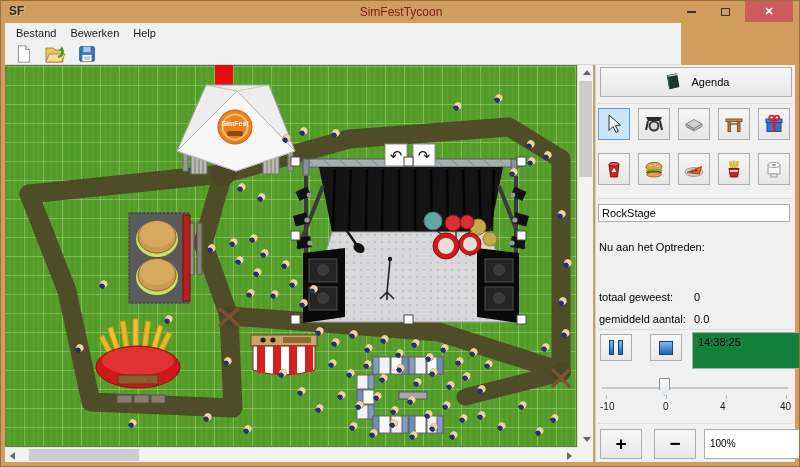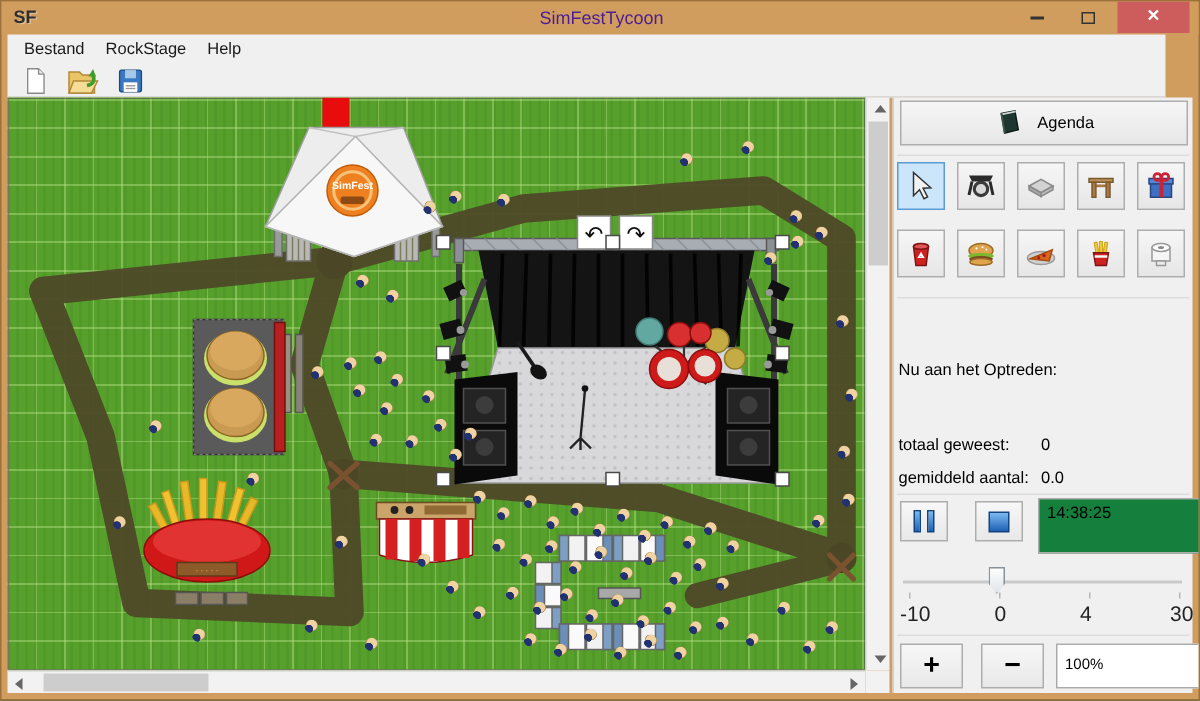--- a/index.html
+++ b/index.html
@@ -3,30 +3,30 @@
 <meta charset="utf-8">
 <style>
   html,body{margin:0;padding:0;background:#555;}
   *{box-sizing:border-box;font-family:"Liberation Sans",sans-serif;}
   #win{position:relative;width:800px;height:467px;background:#d09d5e;overflow:hidden;
        border:1px solid #9c713a;}
   
   #titlebar{position:absolute;left:0;top:0;width:800px;height:22px;background:#d09d5e;}
   #app-logo{position:absolute;left:8px;top:3px;font-size:12px;font-weight:bold;color:#2e2e2e;
             text-shadow:1px 1px 0 rgba(255,255,255,.35);}
-  #title-text{position:absolute;left:0;right:0;top:4px;text-align:center;font-size:12px;color:#4c1d95;}
+  #title-text{position:absolute;left:0;right:0;top:4px;text-align:center;font-size:12px;color:#7f1d1d;}
   .wbtn{position:absolute;top:0;height:21px;display:flex;align-items:center;justify-content:center;}
   #btn-min{right:96px;width:28px;}
   #btn-max{right:62px;width:28px;}
   #btn-close{right:8px;width:48px;background:#cd5c5c;}
   #btn-min .glyph{width:9px;height:2px;background:#333;}
   #btn-max .glyph{width:9px;height:8px;border:1px solid #333;}
   #btn-close .glyph{color:#fff;font-size:11px;font-weight:bold;line-height:1;}
   
-  #chrome{position:absolute;left:4px;top:22px;width:772px;height:42px;background:#f0f0f0;border-bottom:1px solid #d8d8d8;padding-left:24px;}
+  #chrome{position:absolute;left:4px;top:22px;width:676px;height:42px;background:#f0f0f0;border-bottom:1px solid #d8d8d8;padding-left:24px;}
   #menubar{position:absolute;left:0;top:0;height:20px;display:flex;align-items:center;padding-left:4px;}
   .menu-item{font-size:11px;color:#1a1a1a;padding:3px 7px;}
   #toolbar{position:absolute;left:2px;top:20px;height:22px;display:flex;gap:8px;align-items:center;padding-left:4px;}
   .tbtn{width:24px;height:22px;display:flex;align-items:center;justify-content:center;}
   
   #canvas{position:absolute;left:4px;top:64px;width:572px;height:382px;overflow:hidden;
     background-color:#57a02c;
     background-image:
       repeating-linear-gradient(0deg, rgba(190,230,140,.4) 0 1px, transparent 1px 19px),
       repeating-linear-gradient(90deg, rgba(190,230,140,.4) 0 1px, transparent 1px 19px),
@@ -76,21 +76,21 @@
   #stop-btn{left:54px;top:269px;width:32px;height:27px;}
   .pbar{width:6px;height:15px;background:linear-gradient(#7db9ef,#1d62b4);border:1px solid #14447e;margin:0 2px;}
   .sqr{width:14px;height:14px;background:linear-gradient(#7db9ef,#1d62b4);border:1px solid #14447e;}
   #time-box{position:absolute;left:96px;top:267px;width:122px;height:37px;background:#15803d;
     border:1px solid #ababab;padding:3px 5px;}
   #slider{position:absolute;left:4px;top:310px;width:190px;height:46px;}
   #slider-track{position:absolute;left:2px;right:2px;top:12px;height:2px;background:#c9c9c9;}
   #slider-thumb{position:absolute;top:3px;width:11px;height:18px;background:linear-gradient(#fdfdfd,#dfe5ea);
     border:1px solid #8a949c;clip-path:polygon(0 0,100% 0,100% 62%,50% 100%,0 62%);}
   .tick{position:absolute;top:20px;width:1px;height:4px;background:#b5b5b5;}
-  .tick-label{position:absolute;top:26px;font-size:14px;color:#222;}
+  .tick-label{position:absolute;top:26px;font-size:10px;color:#222;}
   #zoom-in-btn{left:4px;top:364px;width:42px;height:30px;font-size:19px;font-weight:bold;}
   #zoom-out-btn{left:58px;top:364px;width:42px;height:30px;font-size:19px;font-weight:bold;}
   #zoom-field{position:absolute;left:108px;top:364px;width:102px;height:30px;background:#fff;
     border:1px solid #ababab;padding:8px 5px 0 5px;font-size:10px;}
 </style>
 </head>
 <body>
 
 <div id="win">
 
@@ -104,21 +104,21 @@
         <span class="glyph"></span>
       </div>
     <div id="btn-close" class="wbtn">
         <span class="glyph">✕</span>
       </div>
   </div>
 
   <div id="chrome">
     <div id="menubar">
       <span class="menu-item">Bestand</span>
-      <span class="menu-item">RockStage</span>
+      <span class="menu-item">Bewerken</span>
       <span class="menu-item">Help</span>
     </div>
     <div id="toolbar">
       <div class="tbtn">
         <svg width="20" height="20" viewBox="0 0 22 22">
           <path d="M6 2 h8 l4 4 v14 h-12 z" fill="#fff" stroke="#8a8a8a"></path>
           <path d="M14 2 v4 h4" fill="#e8e8e8" stroke="#8a8a8a"></path>
         </svg>
       </div>
       <div class="tbtn">
@@ -528,20 +528,21 @@
       <svg width="22" height="22" viewBox="0 0 22 22">
         <rect x="5" y="7" width="12" height="9" fill="#f5f5f5" stroke="#999"></rect>
         <ellipse cx="11" cy="7" rx="6" ry="2.6" fill="#fff" stroke="#999"></ellipse>
         <ellipse cx="11" cy="7" rx="2" ry="1" fill="#8a8a8a"></ellipse>
         <rect x="8" y="16" width="6" height="3" fill="#ececec" stroke="#999"></rect>
       </svg>
     </div>
 
     <div class="panel-line" style="top:133px;"></div>
 
+    <input id="stage-name" value="RockStage" style="">
     <div id="now-label">Nu aan het Optreden:</div>
     <div id="total-label">totaal geweest:</div>
     <div id="total-value">0</div>
     <div id="avg-label">gemiddeld aantal:</div>
     <div id="avg-value">0.0</div>
 
     <div class="panel-line" style="top:264px;"></div>
 
     <button id="pause-btn" class="ctrlbtn">
       <span class="pbar"></span>
@@ -557,21 +558,21 @@
     <div id="slider">
       <div id="slider-track"></div>
       <div id="slider-thumb" style="left: 59px;"></div>
       <div class="tick" style="left:6px;"></div>
         <div class="tick" style="left:66px;"></div>
       <div class="tick" style="left:126px;"></div>
         <div class="tick" style="left:186px;"></div>
       <span class="tick-label" style="left:0px;">-10</span>
       <span class="tick-label" style="left:63px;">0</span>
       <span class="tick-label" style="left:120px;">4</span>
-      <span class="tick-label" style="left:180px;">30</span>
+      <span class="tick-label" style="left:180px;">40</span>
     </div>
 
     <div class="panel-line" style="top:358px;"></div>
 
     <button id="zoom-in-btn" class="ctrlbtn">+</button>
     <button id="zoom-out-btn" class="ctrlbtn">−</button>
     <div id="zoom-field">
       <span>100%</span>
     </div>
   </div>

